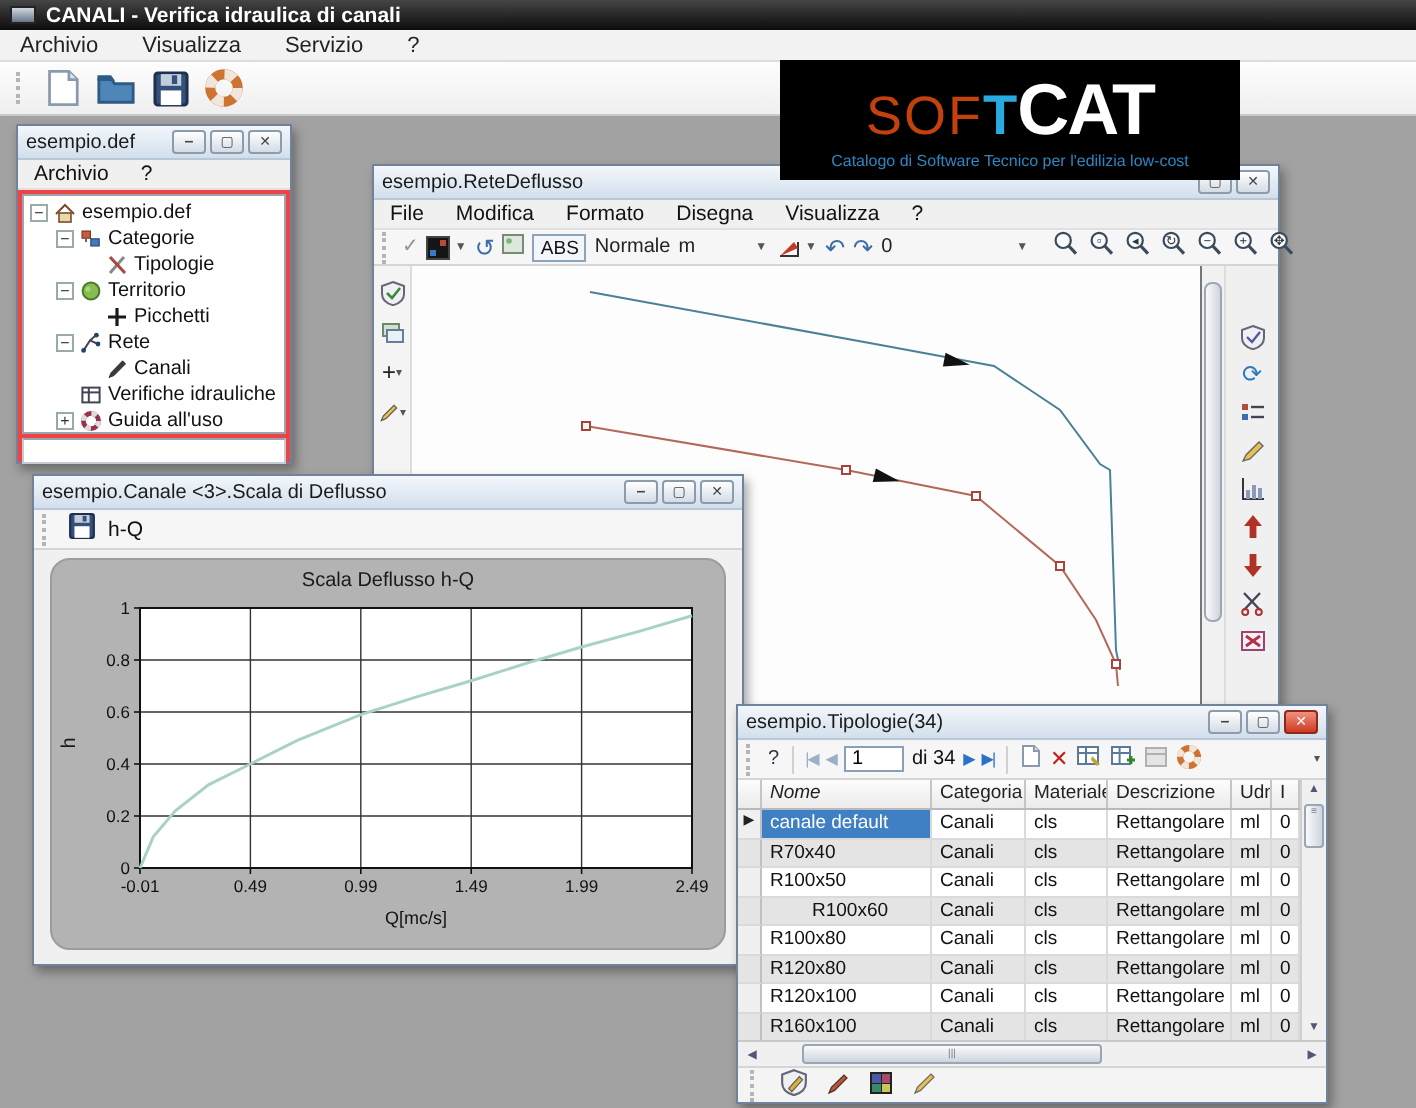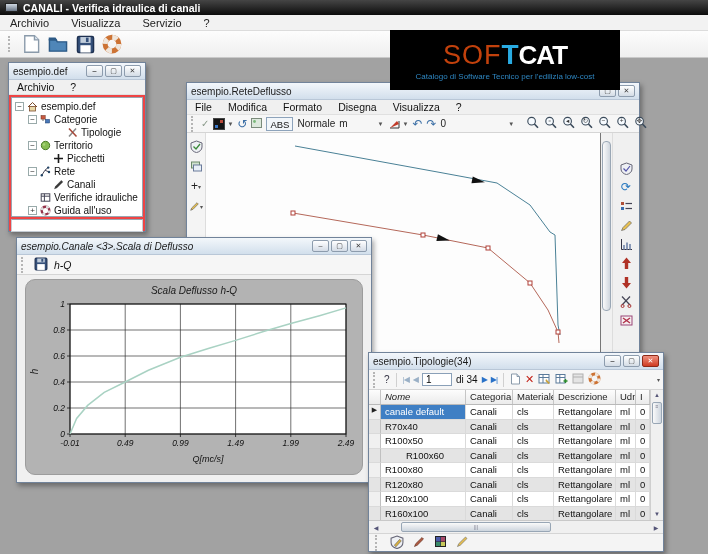--- a/index.html
+++ b/index.html
@@ -55,21 +55,21 @@
   .sep { width:1px; height:14px; background:#d0d0d0; margin:0 2px; }
   .uicon { font-size:12px; color:#3a6ea5; line-height:12px; }
   #rete-body { position:relative; height:337px; display:flex; }
   #rete-left-tools { width:19px; background:#f4f4f4; border-right:1px solid #ddd; display:flex; flex-direction:column; align-items:center; gap:6px; padding-top:6px; }
   #rete-canvas { position:relative; width:395px; background:#fdfdfd; border-right:1px solid #777; }
   #rete-vscroll { width:12px; background:#f1f1f1; border-right:1px solid #ddd; position:relative; }
   #rete-vthumb { position:absolute; left:1px; top:8px; width:9px; height:170px; background:linear-gradient(90deg,#fafafa,#cfd6de); border:1px solid #9aa7b5; border-radius:4px;}
   #rete-right-tools { width:26px; display:flex; flex-direction:column; align-items:center; gap:5px; padding-top:28px; background:#f0f0f0; }
   .vicon { width:14px; height:14px; display:flex; align-items:center; justify-content:center; font-size:11px; }
   
-  #win-scala { left:16px; top:237px; width:356px; height:246px; z-index:30;font-style:italic; }
+  #win-scala { left:16px; top:237px; width:356px; height:246px; z-index:30; }
   #scala-toolbar { height:20px; gap:6px; padding-left:4px; }
   #scala-content { position:relative; height:207px; background:#f0f0f0; }
   #scala-panel { position:absolute; left:8px; top:4px; width:338px; height:196px;
     background:#b3b3b3; border:1px solid #9c9c9c; border-radius:10px; }
   #scala-title { position:absolute; left:0; top:5px; width:100%; text-align:center; font-size:10px; color:#1a1a1a; }
   #scala-ylabel { position:absolute; left:6px; top:86px; font-size:10px; transform:rotate(-90deg); color:#1a1a1a;}
   
   #win-tip { left:368px; top:352px; width:296px; height:200px; z-index:40; }
   #tip-toolbar { height:20px; gap:4px; padding-left:4px; font-size:10px; }
   .navbtn { font-size:8px; letter-spacing:-1px; }
@@ -88,21 +88,21 @@
   #tip-vthumb { margin:1px; height:22px; background:linear-gradient(90deg,#fafafa,#cdd5de); border:1px solid #98a6b5; border-radius:2px; font-size:5px; line-height:6px; color:#778;}
   #tip-hscroll { height:13px; background:#f0f0f0; display:flex; align-items:center; font-size:6px; color:#557; border-bottom:1px solid #d5d5d5;}
   #tip-hthumb { margin-left:18px; width:150px; height:10px; background:linear-gradient(#fafafa,#cdd5de); border:1px solid #98a6b5; border-radius:2px; text-align:center; line-height:8px; font-size:5px; color:#778;}
   #tip-bottombar { height:17px; display:flex; align-items:center; gap:8px; padding-left:6px; background:#f4f4f4;}
   
   #logo { position:absolute; left:390px; top:30px; width:230px; height:60px; background:#000; z-index:50;
     display:flex; flex-direction:column; align-items:center; justify-content:center; }
   #logo-main { display:flex; align-items:baseline; line-height:1; margin-top:2px;}
   #logo-sof { color:#c2410c; font-size:27px; font-weight:400; letter-spacing:1px; }
   #logo-t   { color:#29abe2; font-size:28px; font-weight:800; }
-  #logo-cat { color:#fff; font-size:26px; font-weight:800; letter-spacing:-1px; }
+  #logo-cat { color:#fff; font-size:36px; font-weight:800; letter-spacing:-1px; }
   #logo-tagline { color:#2e86c1; font-size:8px; margin-top:3px; white-space:nowrap; }
   svg text { font-family:"Liberation Sans","DejaVu Sans",sans-serif; }
 </style>
 </head>
 <body>
 
 <div id="screen">
 
   <div id="main-titlebar">
     <span id="app-icon"></span>
@@ -168,21 +168,21 @@
         </div>
         <div class="tree-row" style="padding-left: 16px;">
           <span class="expander">−</span>
           <span class="tree-icon"><svg width="11" height="11" viewBox="0 0 11 11">
               <rect x="1" y="1.5" width="4.2" height="3.6" fill="#c85a42" stroke="#6a2a1a" stroke-width=".5"></rect>
               <rect x="5.4" y="5.4" width="4.2" height="3.6" fill="#4878b8" stroke="#1a3a6a" stroke-width=".5"></rect>
               <line x1="3" y1="5.2" x2="3" y2="7" stroke="#666"></line>
             </svg></span>
           <span>Categorie</span>
         </div>
-        <div class="tree-row" style="padding-left: 43px;">
+        <div class="tree-row" style="padding-left: 29px;">
           <span class="exp-spacer"></span>
           <span class="tree-icon"><svg width="11" height="11" viewBox="0 0 11 11">
               <line x1="2" y1="9.5" x2="9" y2="1.5" stroke="#888" stroke-width="1.5"></line>
               <line x1="2" y1="1.5" x2="9.5" y2="9.5" stroke="#a84838" stroke-width="1.5"></line>
             </svg></span>
           <span>Tipologie</span>
         </div>
         <div class="tree-row" style="padding-left: 16px;">
           <span class="expander">−</span>
           <span class="tree-icon"><svg width="11" height="11" viewBox="0 0 11 11">

